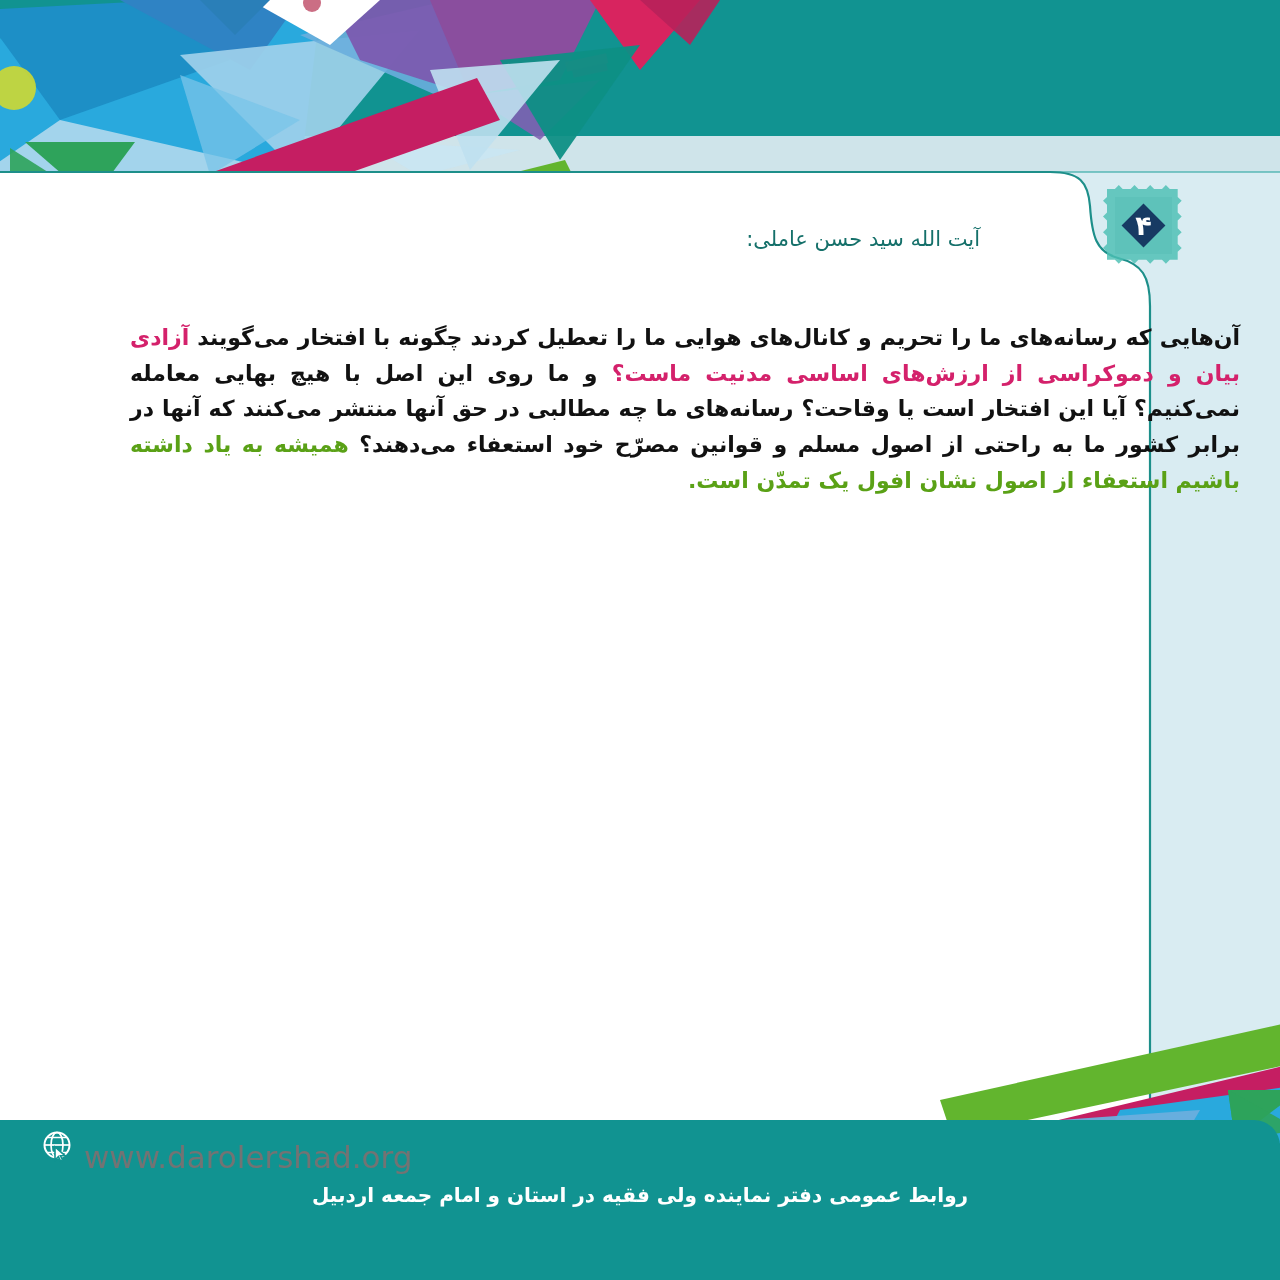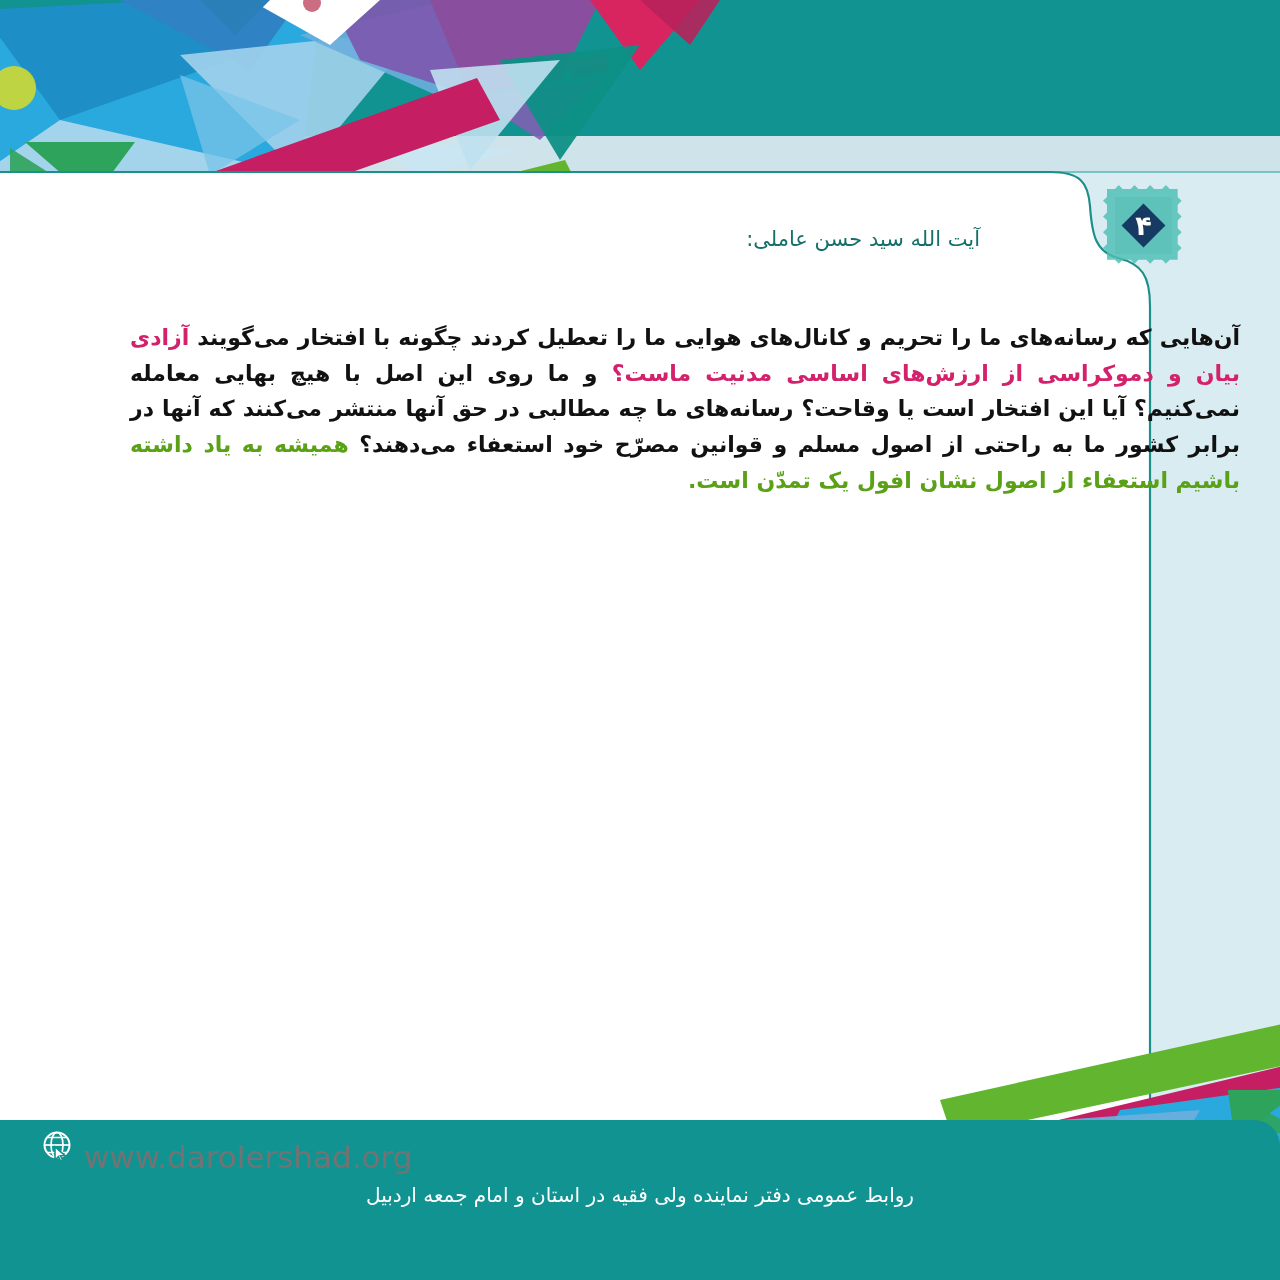--- a/index.html
+++ b/index.html
@@ -71,21 +71,21 @@
     position:absolute;right:auto;left:84px;top:1128px;z-index:10;
     color:#737373;font-size:31px;direction:ltr;
     font-family:"DejaVu Sans","Liberation Sans",sans-serif;
     margin-top:11px;
   }
   .globe-ico{
     position:absolute;left:40px;top:1129px;width:36px;height:36px;z-index:10;
   }
   .footer-sub{
     position:absolute;left:0;right:0;top:1183px;z-index:10;
-    color:#ffffff;font-size:20px;font-weight:normal;
+    color:#ffffff;font-size:20px;font-weight:bold;
     text-align:center;direction:rtl;
     font-family:"DejaVu Sans",sans-serif;
   }
 </style>
 </head>
 <body>
 
 <div class="poster">
 
   <div class="top-band"></div>

